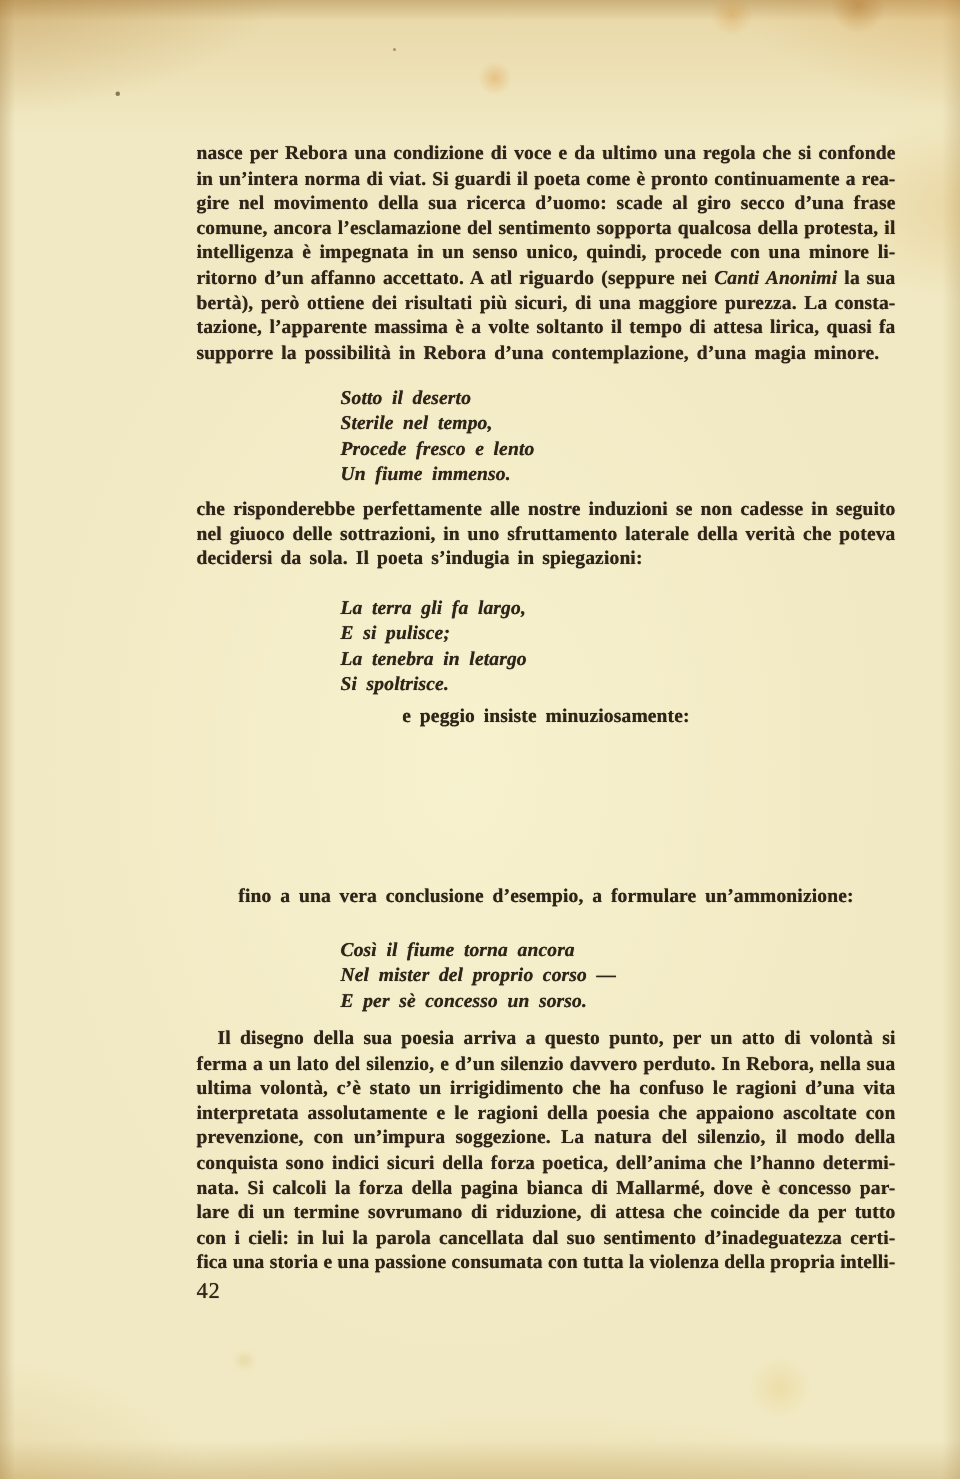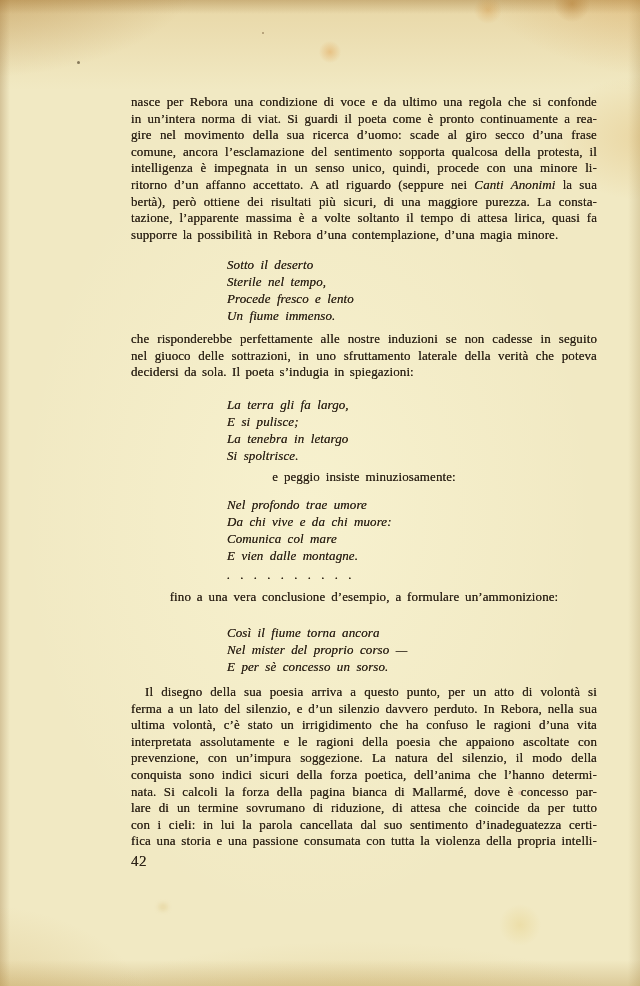--- a/index.html
+++ b/index.html
@@ -16,21 +16,21 @@
       radial-gradient(ellipse 300px 190px at 105% -6%,   rgba(206,138,52,0.48), rgba(206,138,52,0) 72%),
       radial-gradient(ellipse 150px 90px  at 102% 14%,   rgba(213,160,70,0.28), rgba(213,160,70,0) 70%),
       radial-gradient(ellipse 260px 160px at -5% 103%,   rgba(196,156,76,0.32), rgba(196,156,76,0) 70%),
       radial-gradient(ellipse 420px 120px at 55% 104%,   rgba(205,170,85,0.30), rgba(205,170,85,0) 70%),
       radial-gradient(circle 30px at 520px 925px,        rgba(222,190,90,0.25), rgba(222,190,90,0) 70%),
       radial-gradient(ellipse 60% 55% at 48% 52%, rgba(252,248,216,0.55), rgba(252,248,216,0) 75%),
       linear-gradient(to bottom, rgba(150,105,40,0.35) 0, rgba(150,105,40,0) 14px, rgba(150,105,40,0) 960px, rgba(170,130,55,0.30) 100%),
       linear-gradient(to right,  rgba(140,100,45,0.28) 0, rgba(140,100,45,0) 10px, rgba(140,100,45,0) 628px, rgba(150,120,60,0.22) 100%),
       linear-gradient(to bottom, rgba(205,160,80,0.25) 0, rgba(205,160,80,0) 90px);
   }
-  .block{position:absolute;left:131px;width:466px;}
+  .block{position:absolute;left:131px;width:466px;font-weight:bold;}
   .verse{left:227px;width:380px;}
   .pline{
     font-size:13px;line-height:16.6px;
     text-align:justify;text-align-last:justify;
     letter-spacing:0.1px;
     text-shadow:0 0 0.5px rgba(46,36,24,0.85);
   }
   .pline.end{text-align-last:left;word-spacing:2px;}
   .pline.indent{text-indent:14px;}
   .sline{
@@ -99,27 +99,20 @@
     <div class="vline">La terra gli fa largo,</div>
     <div class="vline">E si pulisce;</div>
     <div class="vline">La tenebra in letargo</div>
     <div class="vline">Si spoltrisce.</div>
   </div>
 
   <div class="block" style="top:469px">
     <div class="sline">e peggio insiste minuziosamente:</div>
   </div>
 
-  <div class="block verse" style="top:496px">
-    <div class="vline">Nel profondo trae umore</div>
-    <div class="vline">Da chi vive e da chi muore:</div>
-    <div class="vline">Comunica col mare</div>
-    <div class="vline">E vien dalle montagne.</div>
-    <div class="dotline">. . . . . . . . . .</div>
-  </div>
 
   <div class="block" style="top:589px">
     <div class="sline">fino a una vera conclusione d’esempio, a formulare un’ammonizione:</div>
   </div>
 
   <div class="block verse" style="top:624px">
     <div class="vline">Così il fiume torna ancora</div>
     <div class="vline">Nel mister del proprio corso —</div>
     <div class="vline">E per sè concesso un sorso.</div>
   </div>

